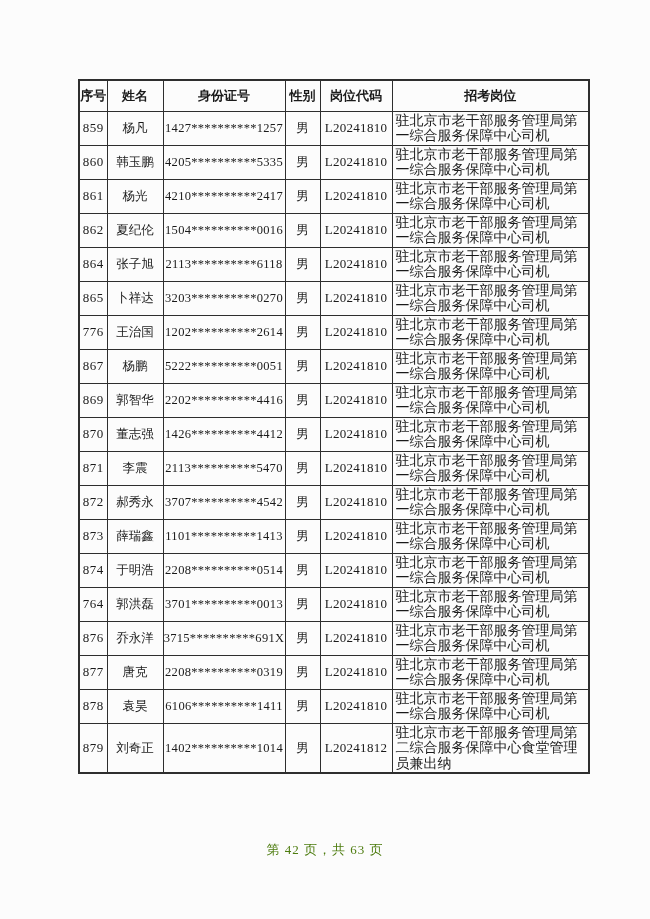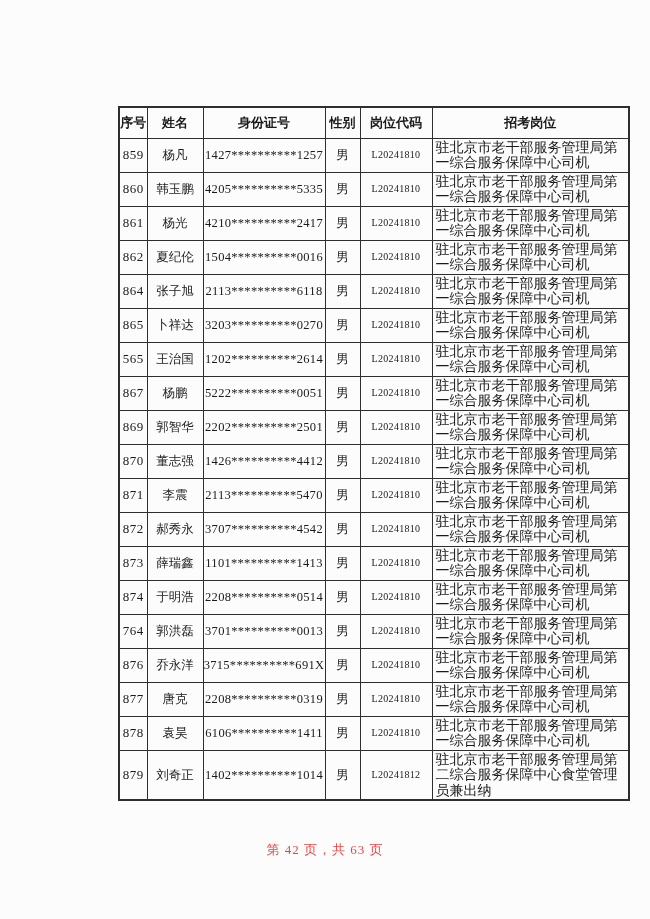--- a/index.html
+++ b/index.html
@@ -14,64 +14,63 @@
     overflow: hidden;
   }
   .page {
     position: absolute;
     inset: 0;
     background: #fcfcfc;
   }
   table.roster {
     position: absolute;
     left: 78px;
-    top: 106px;
+    top: 79px;
     width: 510px;
     border-collapse: collapse;
     table-layout: fixed;
     border: 2px solid #2e2e2e;
-    margin-left: 40px;
   }
   table.roster th,
   table.roster td {
     border: 1px solid #2e2e2e;
     padding: 0;
     text-align: center;
     vertical-align: middle;
     font-size: 12.5px;
     line-height: 16px;
     height: 32px;
     overflow: hidden;
   }
   table.roster thead th {
     font-weight: bold;
     font-size: 13px;
     height: 31px;
   }
   
   table.roster td.c0 { font-size: 13px; letter-spacing: 0.5px; }
   table.roster td.c2 { font-size: 12.5px; letter-spacing: 0.3px; white-space: nowrap; }
-  table.roster td.c4 { font-size: 10px; letter-spacing: 0.3px; }
+  table.roster td.c4 { font-size: 13px; letter-spacing: 0.3px; }
   table.roster td.c5 {
     text-align: left;
     padding: 1px 8px 1px 3px;
     font-size: 14px;
     line-height: 15.5px;
     word-break: break-all;
   }
   .footer {
     position: absolute;
     top: 841px;
     left: 0;
     width: 650px;
     text-align: center;
     font-size: 13px;
     line-height: 18px;
     letter-spacing: 1px;
-    color: #ef4444;
+    color: #4d7c0f;
   }
 </style>
 </head>
 <body>
 
 <div class="page">
 
   <table class="roster">
     <colgroup>
       <col style="width:28px">
@@ -134,39 +133,39 @@
         </tr>
         <tr>
           <td class="c0">865</td>
           <td class="c1">卜祥达</td>
           <td class="c2">3203**********0270</td>
           <td class="c3">男</td>
           <td class="c4">L20241810</td>
           <td class="c5">驻北京市老干部服务管理局第一综合服务保障中心司机</td>
         </tr>
         <tr>
-          <td class="c0">565</td>
+          <td class="c0">776</td>
           <td class="c1">王治国</td>
           <td class="c2">1202**********2614</td>
           <td class="c3">男</td>
           <td class="c4">L20241810</td>
           <td class="c5">驻北京市老干部服务管理局第一综合服务保障中心司机</td>
         </tr>
         <tr>
           <td class="c0">867</td>
           <td class="c1">杨鹏</td>
           <td class="c2">5222**********0051</td>
           <td class="c3">男</td>
           <td class="c4">L20241810</td>
           <td class="c5">驻北京市老干部服务管理局第一综合服务保障中心司机</td>
         </tr>
         <tr>
           <td class="c0">869</td>
           <td class="c1">郭智华</td>
-          <td class="c2">2202**********2501</td>
+          <td class="c2">2202**********4416</td>
           <td class="c3">男</td>
           <td class="c4">L20241810</td>
           <td class="c5">驻北京市老干部服务管理局第一综合服务保障中心司机</td>
         </tr>
         <tr>
           <td class="c0">870</td>
           <td class="c1">董志强</td>
           <td class="c2">1426**********4412</td>
           <td class="c3">男</td>
           <td class="c4">L20241810</td>

